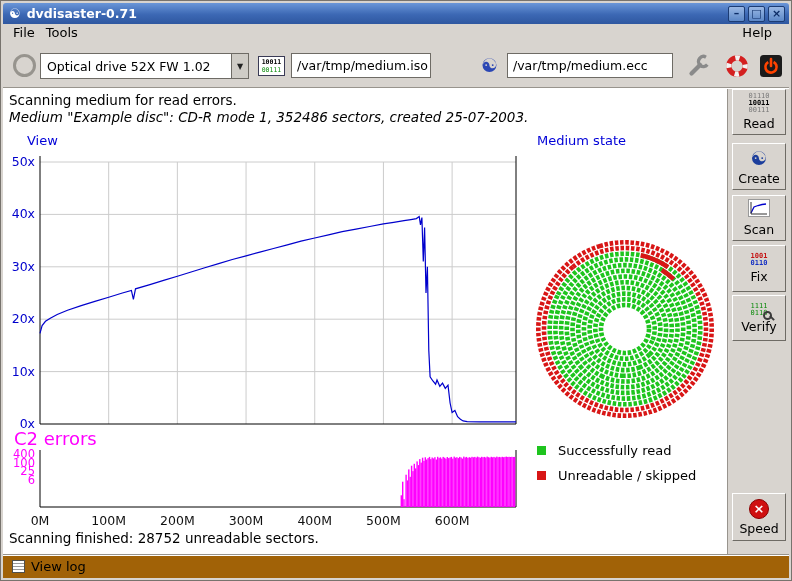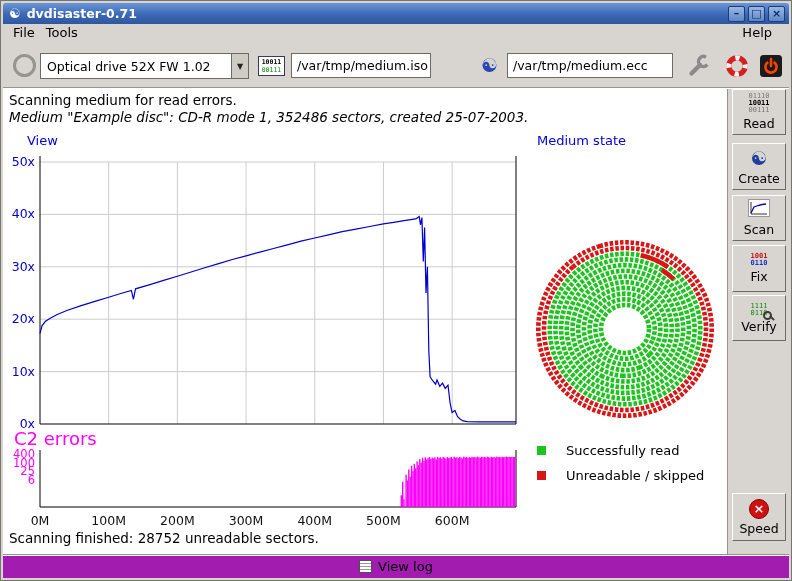--- a/index.html
+++ b/index.html
@@ -39,41 +39,41 @@
   .content{position:absolute;left:3px;top:89px;right:3px;bottom:27px}
   .main{position:absolute;left:0;top:0;right:62px;bottom:0;background:#fff;overflow:hidden}
   .sidebar{position:absolute;right:0;top:0;bottom:0;width:62px;background:#d8d4cf;border-left:1px solid #98948d}
   .status1{position:absolute;left:6px;top:3px;font-size:13.5px}
   .status2{position:absolute;left:6px;top:20px;font-size:13.5px;font-style:italic}
   #plot{position:absolute;left:0;top:41px}
   #disc{position:absolute;left:524px;top:142px}
   .speed-label{position:absolute;left:24px;top:44px;font-size:13px;color:#0000d8}
   .c2-label{position:absolute;left:11px;top:339px;font-size:18px;color:#ff00ff}
   .ms-label{position:absolute;left:534px;top:44px;font-size:13px;color:#0000d8}
-  .legend-row{position:absolute;left:534px;display:flex;align-items:center;gap:20px;font-size:13px}
+  .legend-row{position:absolute;left:534px;display:flex;align-items:center;gap:12px;font-size:13px}
   .swatch{width:9px;height:9px;display:inline-block}
   .finished{position:absolute;left:6px;top:441px;font-size:13.5px}
   .tool-button{position:absolute;left:4px;width:54px;background:#d8d4cf;
     border:1px solid;border-color:#ffffff #6e6b65 #6e6b65 #ffffff;
     display:flex;flex-direction:column;align-items:center;justify-content:center;gap:2px;font-size:12.5px}
   .bin{font-family:"DejaVu Sans Mono",monospace;font-size:7px;line-height:7px;text-align:center}
   .bin .dim{color:#7a7a7a}
   .bin .strong{color:#000;font-weight:bold}
   .bin .red{color:#c41414;font-weight:bold}
   .bin .blue{color:#1430c4;font-weight:bold}
   .bin .green{color:#0a8a0a;font-weight:normal}
   .yin{font-size:19px;color:#1c3e9c;line-height:21px}
   .verify-wrap{position:relative}
   .mag{position:absolute;right:-5px;bottom:-3px;width:9px;height:9px;border:2px solid #3a3a3a;border-radius:50%}
   .mag::after{content:"";position:absolute;width:6px;height:2px;background:#3a3a3a;
     transform:rotate(45deg);right:-5px;bottom:-1px}
   .stop-icon{width:20px;height:20px;border-radius:50%;background:#cf1010;border:1px solid #8a0000;
     color:#fff;font-weight:bold;font-size:13px;line-height:18px;text-align:center}
   .bottombar{position:absolute;left:3px;right:3px;bottom:3px;height:24px;border-top:1px solid #98948d;
-    box-shadow:inset 0 1px 0 #fff;display:flex;align-items:center;justify-content:center;padding:0 9px;background:#a21caf}
+    box-shadow:inset 0 1px 0 #fff;display:flex;align-items:center;justify-content:flex-start;padding:0 9px;background:#a16207}
   .viewlog{display:flex;align-items:center;gap:6px;font-size:13px}
   .viewlog-icon{width:13px;height:13px;border:1px solid #50504c;
     background:repeating-linear-gradient(to bottom,#fff 0 2px,#9a9a9a 2px 3px)}
   svg text{font-family:"DejaVu Sans",sans-serif}
 </style>
 </head>
 <body>
 
 <div class="titlebar">
   <span class="app-icon">☯</span>

